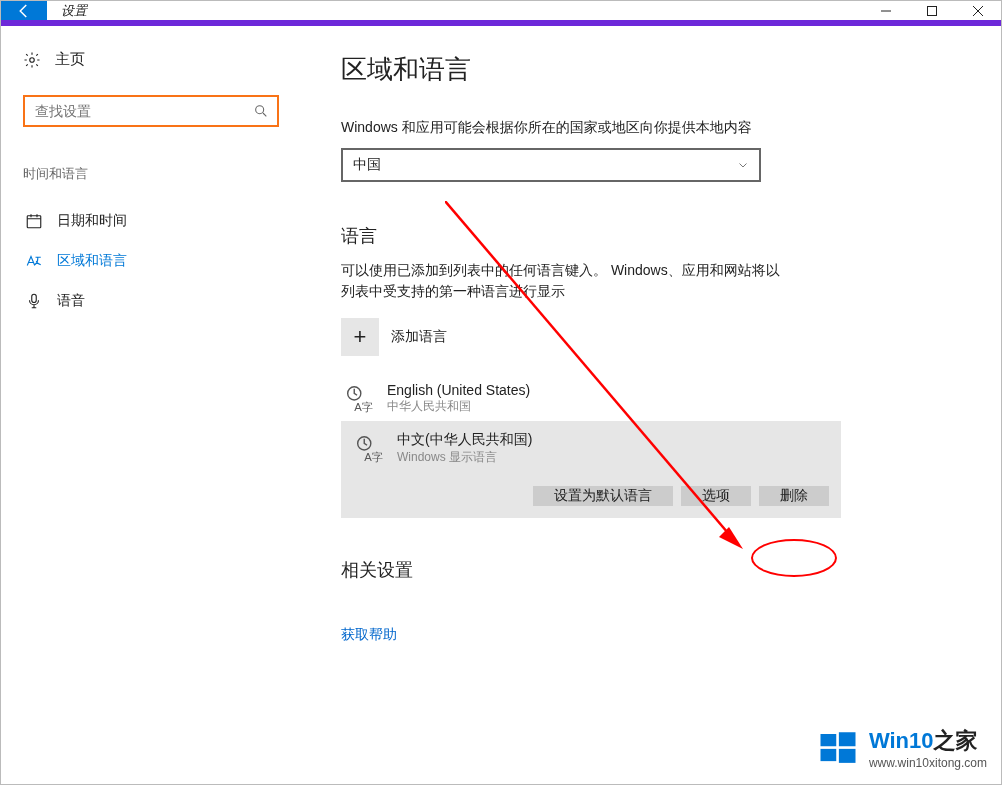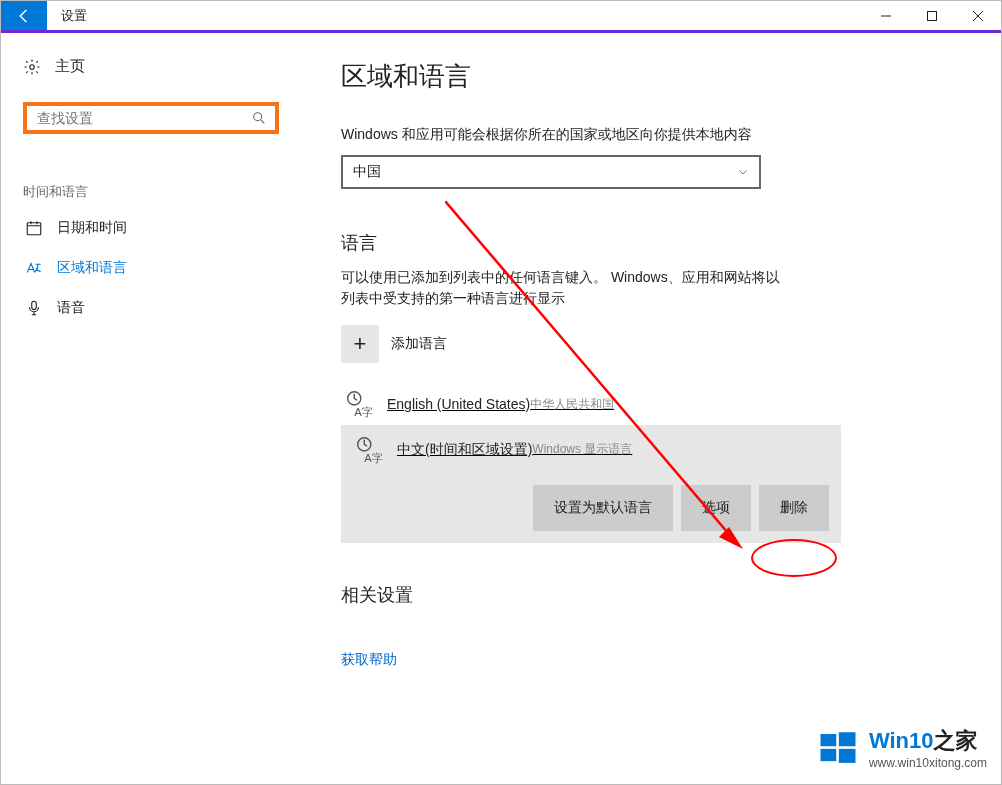--- a/index.html
+++ b/index.html
@@ -6,25 +6,26 @@
   html, body { margin:0; padding:0; }
   body {
     width:1002px; height:785px;
     font-family: "Segoe UI", "Microsoft YaHei", sans-serif;
     background:#fff;
     position:relative;
     overflow:hidden;
     border:1px solid #bbb;
   }
   .titlebar {
-    height:32px;
+    height:25px;
     display:flex;
     align-items:stretch;
     position:relative;
-    border-bottom:3px solid #6d28d9;
+    border-bottom:6px solid #6d28d9;
+    font-style:italic;
   }
   .back-btn {
     width:46px;
     background:#0078d7;
     color:#fff;
     display:flex;
     align-items:center;
     justify-content:center;
   }
   .back-btn svg { width:18px; height:18px; fill:none; stroke:#fff; stroke-width:2; }
@@ -62,42 +63,42 @@
     gap:14px;
     font-size:15px;
     color:#222;
     cursor:default;
     padding:4px 0;
   }
   .home-row svg { width:18px; height:18px; stroke:#222; fill:none; stroke-width:1.5; }
   .search-wrap { margin-top:22px; padding-right:22px; }
   .search-box {
     height:32px;
-    border:4px solid #f97316;
+    border:2px solid #f97316;
     display:flex;
     align-items:center;
     padding:0 8px;
     color:#666;
     font-size:14px;
     position:relative;
   }
   .search-box input {
     border:none; outline:none; flex:1; font-size:14px; color:#333;
     background:transparent;
   }
   .search-box svg { width:16px; height:16px; stroke:#666; fill:none; stroke-width:1.6; }
   .section-label {
-    margin-top:49px;
+    margin-top:38px;
     font-size:13px;
     color:#666;
   }
   .nav { margin-top:18px; }
   .nav-item {
     display:flex;
-    align-items:flex-start;
+    align-items:center;
     gap:14px;
     height:40px;
     font-size:14px;
     color:#222;
     cursor:default;
     padding-left:2px;
   }
   .nav-item.active { color:#0078d7; }
   .nav-item svg { width:18px; height:18px; stroke:currentColor; fill:none; stroke-width:1.5; }
   .main {
@@ -131,35 +132,35 @@
     background:#e6e6e6;
     display:flex; align-items:center; justify-content:center;
     font-size:22px; color:#222;
   }
   .lang-item {
     display:flex; align-items:center; gap:14px;
     padding:6px 2px;
     width:500px;
   }
   .lang-icon { width:30px; height:30px; color:#444; flex-shrink:0;}
-  .lang-text { display:flex; flex-direction:row;text-decoration:underline; }
+  .lang-text { display:flex; flex-direction:column; }
   .lang-name { font-size:14px; color:#222; }
   .lang-sub { font-size:12px; color:#888; }
   .lang-item.selected {
     background:#e6e6e6;
     flex-direction:column;
     align-items:flex-start;
     padding:10px 12px 12px 12px;
     width:500px;
     gap:6px;
   }
   .lang-sel-row { display:flex; align-items:center; gap:14px;}
   .lang-btns { display:flex; gap:8px; margin-top:14px; align-self:flex-end;}
   .lang-btn {
-    height:46px;
+    height:20px;
     background:#ccc;
     font-size:14px;
     color:#222;
     display:flex; align-items:center; justify-content:center;
     padding:0 14px;
     min-width:70px;
   }
   .lang-btn.wide { min-width:140px; }
   .related { margin-top:40px; }
   .link { color:#0066cc; font-size:14px; margin-top:4px; cursor:default;}
@@ -301,21 +302,21 @@
     </div>
 
     <div class="lang-item selected">
       <div class="lang-sel-row">
         <svg class="lang-icon" viewBox="0 0 32 32" stroke="#555" fill="none" stroke-width="1.5">
           <circle cx="12" cy="10" r="7"></circle>
             <path d="M12 5v5l3 2"></path>
           <text x="12" y="29" font-size="12" fill="#555" stroke="none">A字</text>
         </svg>
         <div class="lang-text">
-          <span class="lang-name">中文(时间和区域设置)</span>
+          <span class="lang-name">中文(中华人民共和国)</span>
           <span class="lang-sub">Windows 显示语言</span>
         </div>
       </div>
       <div class="lang-btns">
         <div class="lang-btn wide">设置为默认语言</div>
         <div class="lang-btn">选项</div>
         <div class="lang-btn">删除</div>
       </div>
     </div>
 

